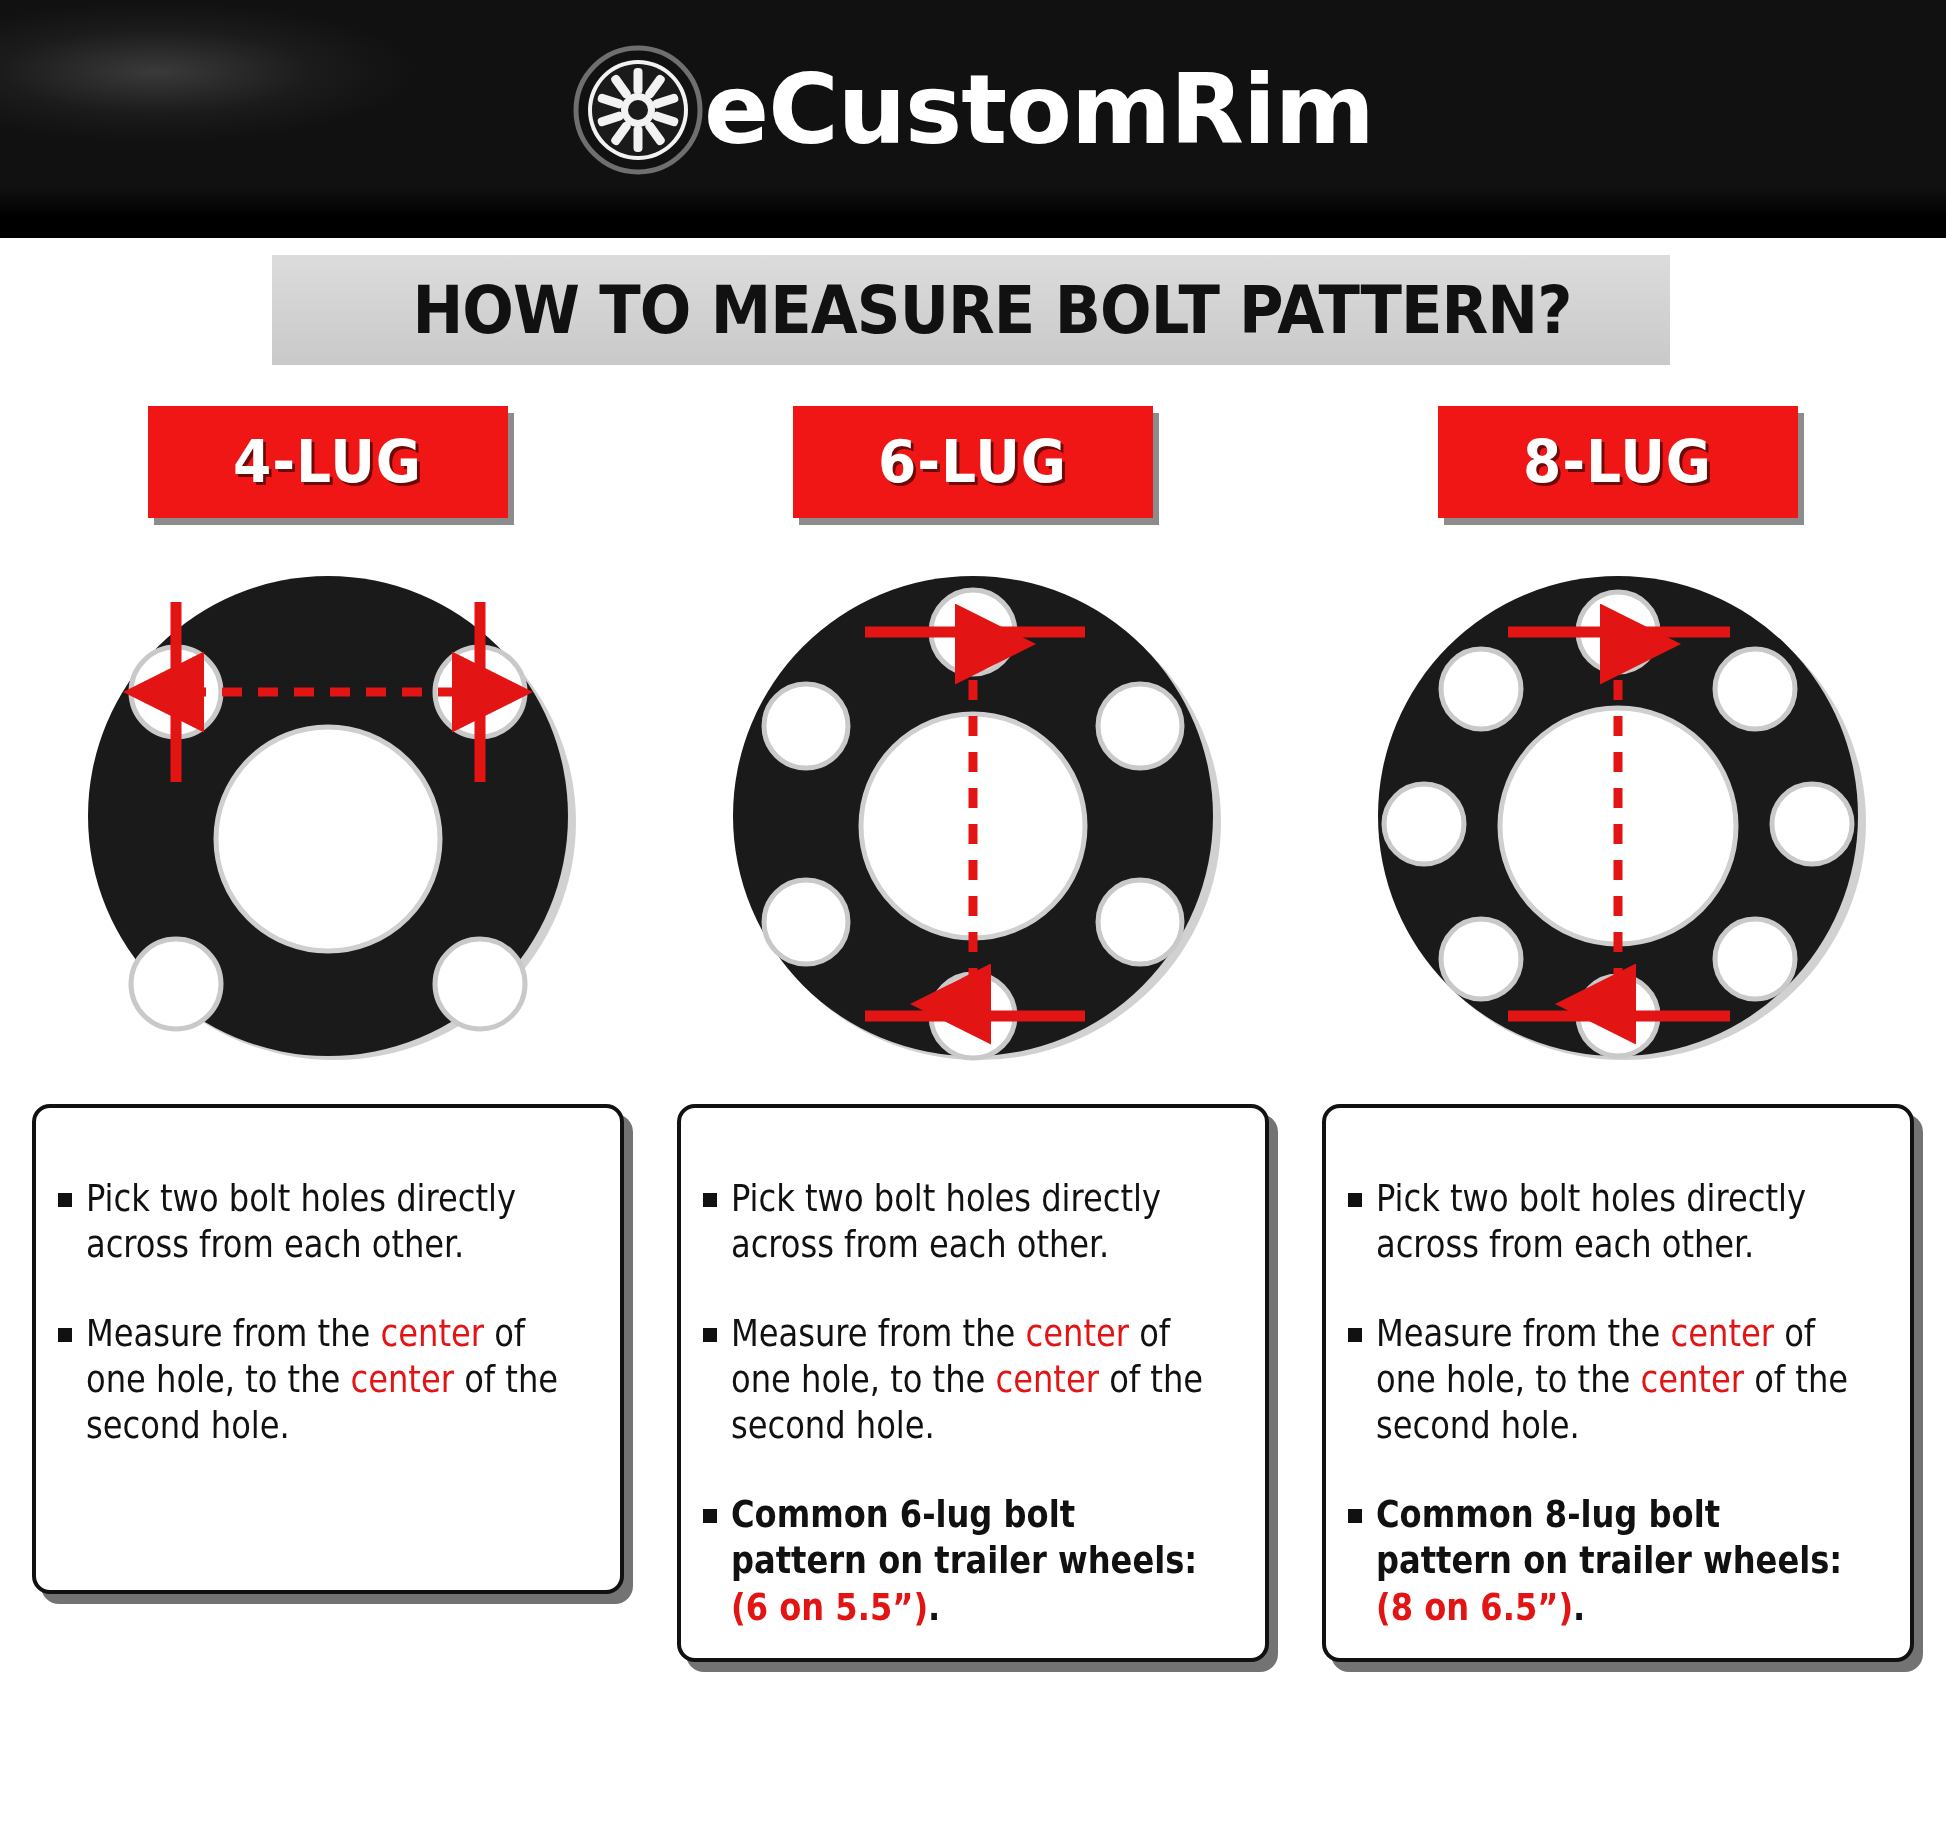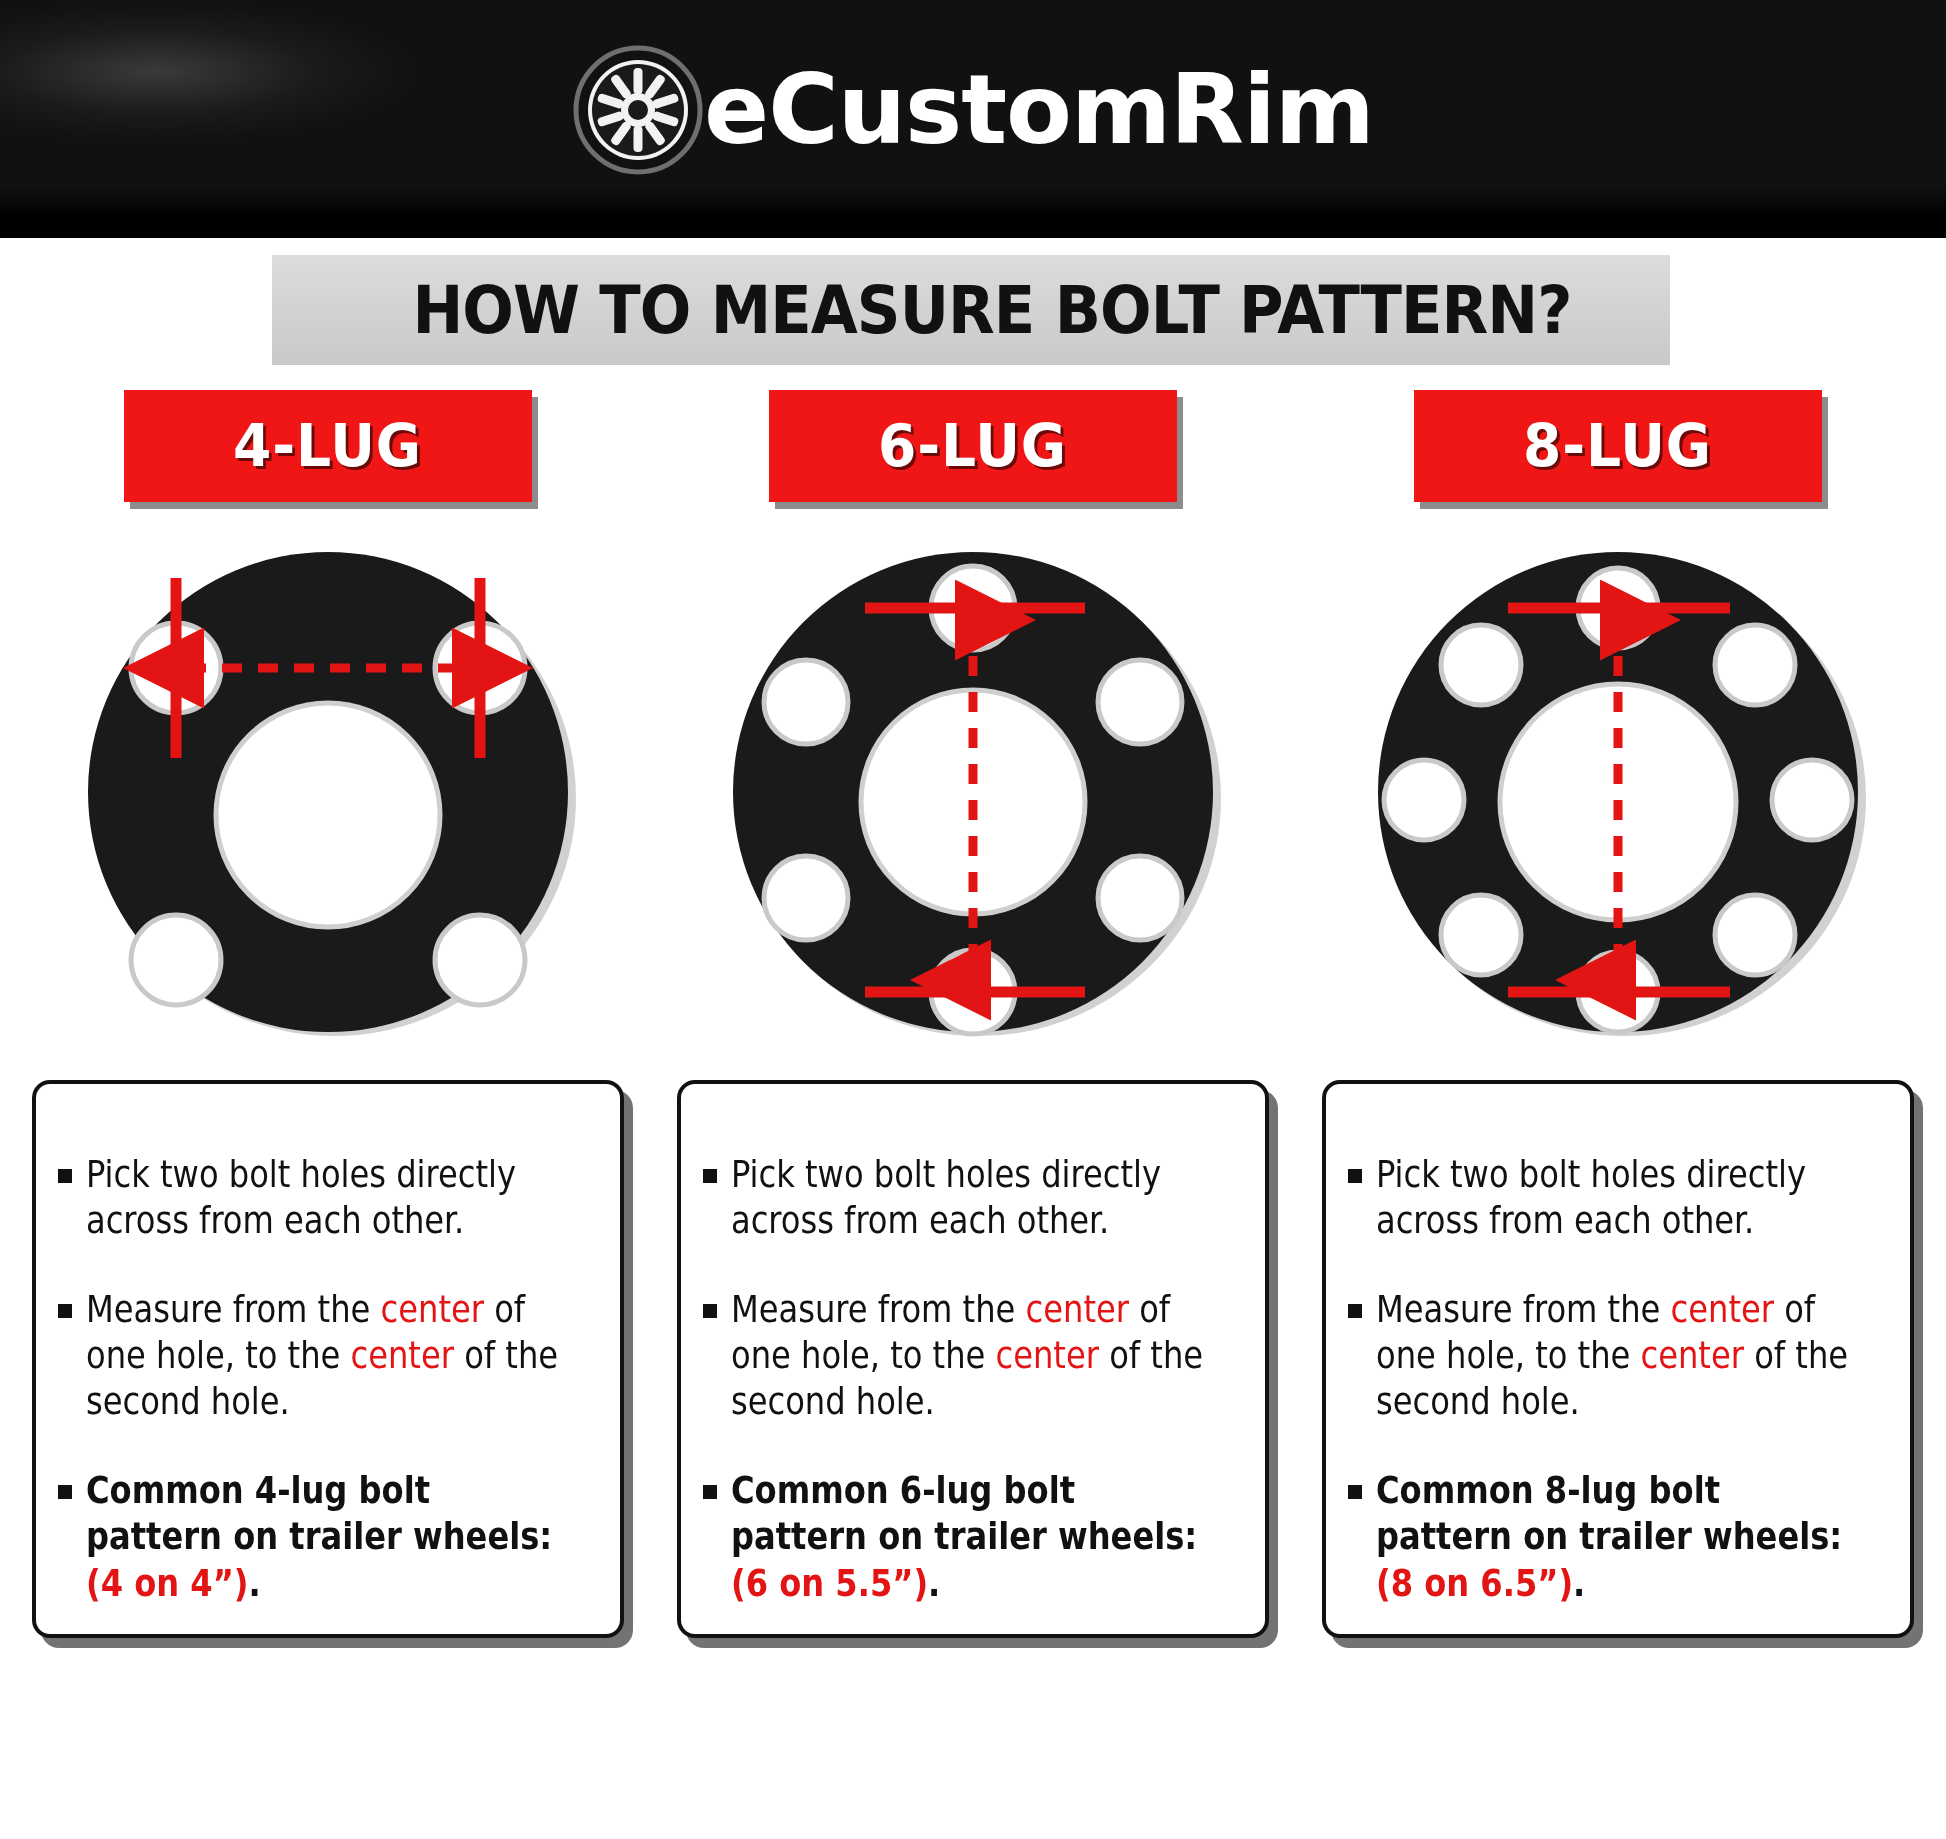--- a/index.html
+++ b/index.html
@@ -94,27 +94,27 @@
     display: flex;
     justify-content: space-between;
     padding: 0 24px;
   }
   .col {
     width: 608px;
     position: relative;
   }
 
   .lug-badge {
-    width: 408px;
+    width: 360px;
     height: 112px;
     background: #f01616;
     display: flex;
     align-items: center;
     justify-content: center;
-    margin: 0 auto;
+    margin: 16px auto;
     box-shadow: 6px 7px 0 rgba(0,0,0,0.45);
   }
   .lug-badge .lbl {
     font-family: "DejaVu Sans", sans-serif;
     font-weight: bold;
     font-size: 58px;
     color: #ffffff;
     letter-spacing: 1px;
     text-shadow: 3px 3px 0 rgba(0,0,0,0.55);
     transform: scaleX(0.95);
@@ -256,24 +256,20 @@
         </svg>
       </div>
       <div class="card">
         <div class="bullet">
           <span class="sq"></span>
           <div class="btxt light"><span>Pick two bolt holes directly across from each other.</span></div>
         </div>
         <div class="bullet">
           <span class="sq"></span>
           <div class="btxt light"><span>Measure from the </span><span class="red">center</span><span> of one hole, to the </span><span class="red">center</span><span> of the second hole.</span></div>
-        </div>
-        <div class="bullet">
-          <span class="sq"></span>
-          <div class="btxt"><span>Common 4-lug bolt pattern on trailer wheels: </span><span class="red">(4 on 4”)</span><span>.</span></div>
         </div>
       </div>
     </div>
 
     <div class="col">
       <div class="lug-badge">
         <span class="lbl">6-LUG</span>
       </div>
       <div class="hub-wrap">
         <svg class="hub-svg" viewBox="0 0 520 520" width="520" height="520">

